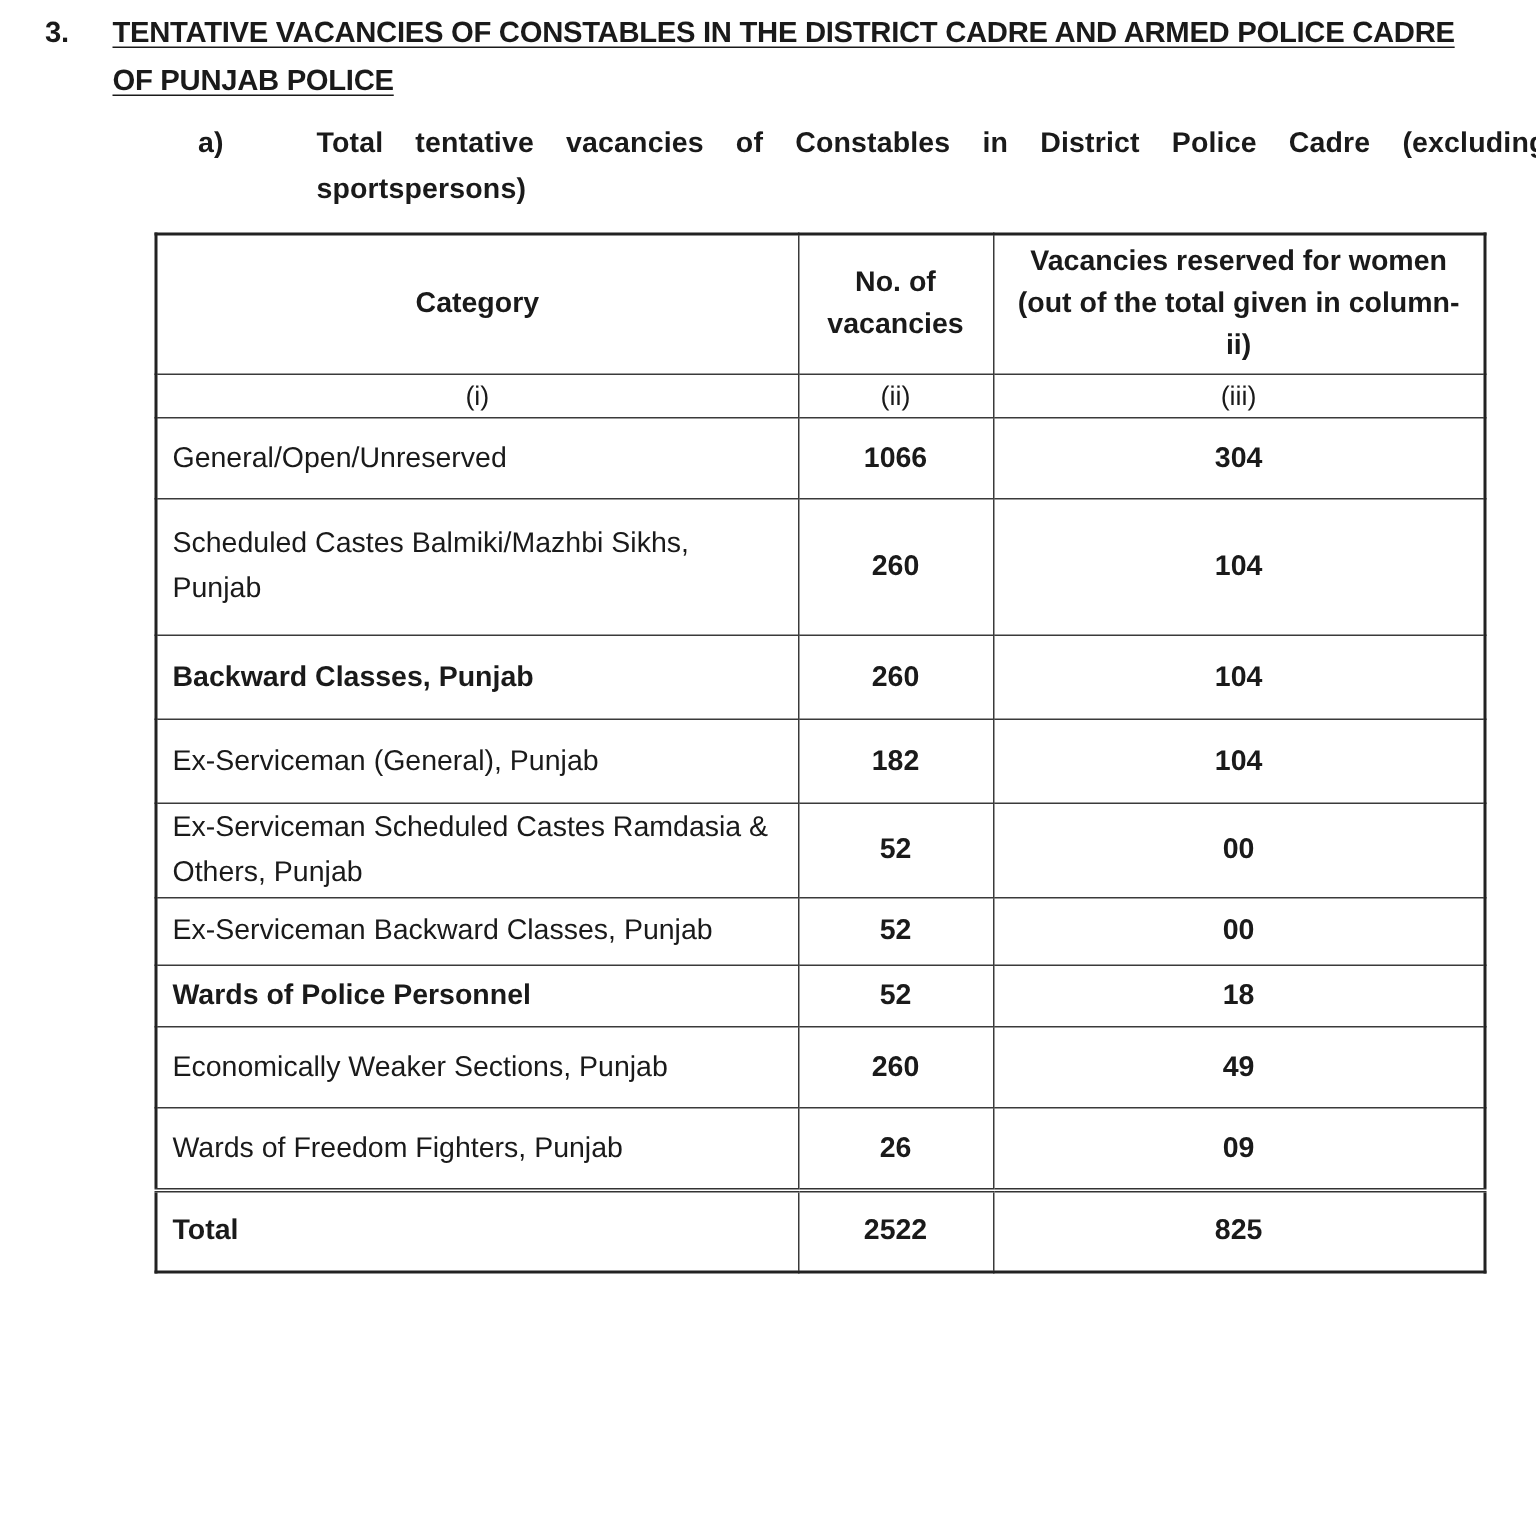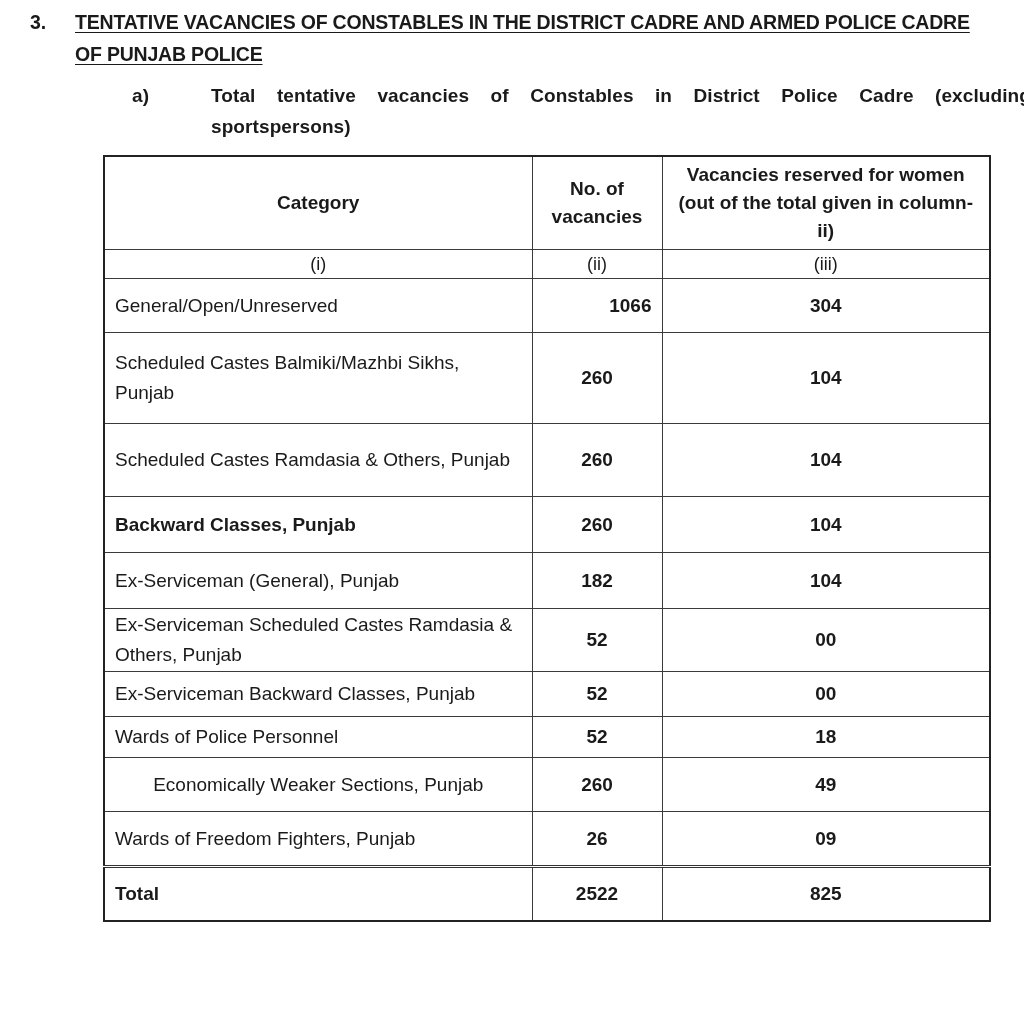--- a/index.html
+++ b/index.html
@@ -67,32 +67,27 @@
     </tr>
     <tr class="roman">
       <td>(i)</td>
       <td>(ii)</td>
       <td>(iii)</td>
     </tr>
   </thead>
   <tbody id="rows">
       <tr>
         <td class="cat" style="height: 53px;">General/Open/Unreserved</td>
-        <td class="n" style="height: 53px; text-align: right;">1066</td>
+        <td class="n" style="height: 53px;">1066</td>
         <td class="n" style="height: 53px;">304</td>
       </tr>
       <tr>
         <td class="cat" style="height: 90px;">Scheduled Castes Balmiki/Mazhbi Sikhs, Punjab</td>
         <td class="n" style="height: 90px;">260</td>
         <td class="n" style="height: 90px;">104</td>
-      </tr>
-      <tr>
-        <td class="cat" style="height: 72px;">Scheduled Castes Ramdasia &amp; Others, Punjab</td>
-        <td class="n" style="height: 72px;">260</td>
-        <td class="n" style="height: 72px;">104</td>
       </tr>
       <tr>
         <td class="cat" style="height: 55px; font-weight: bold;">Backward Classes, Punjab</td>
         <td class="n" style="height: 55px;">260</td>
         <td class="n" style="height: 55px;">104</td>
       </tr>
       <tr>
         <td class="cat" style="height: 55px;">Ex-Serviceman (General), Punjab</td>
         <td class="n" style="height: 55px;">182</td>
         <td class="n" style="height: 55px;">104</td>
@@ -101,26 +96,26 @@
         <td class="cat" style="height: 62px;">Ex-Serviceman Scheduled Castes Ramdasia &amp; Others, Punjab</td>
         <td class="n" style="height: 62px;">52</td>
         <td class="n" style="height: 62px;">00</td>
       </tr>
       <tr>
         <td class="cat" style="height: 44px;">Ex-Serviceman Backward Classes, Punjab</td>
         <td class="n" style="height: 44px;">52</td>
         <td class="n" style="height: 44px;">00</td>
       </tr>
       <tr>
-        <td class="cat" style="height: 40px;">Wards of Police Personnel</td>
+        <td class="cat" style="height: 40px; font-weight: bold;">Wards of Police Personnel</td>
         <td class="n" style="height: 40px;">52</td>
         <td class="n" style="height: 40px;">18</td>
       </tr>
       <tr>
-        <td class="cat" style="height: 53px; text-align: center;">Economically Weaker Sections, Punjab</td>
+        <td class="cat" style="height: 53px;">Economically Weaker Sections, Punjab</td>
         <td class="n" style="height: 53px;">260</td>
         <td class="n" style="height: 53px;">49</td>
       </tr>
       <tr>
         <td class="cat" style="height: 53px;">Wards of Freedom Fighters, Punjab</td>
         <td class="n" style="height: 53px;">26</td>
         <td class="n" style="height: 53px;">09</td>
       </tr>
     </tbody>
   <tfoot>

